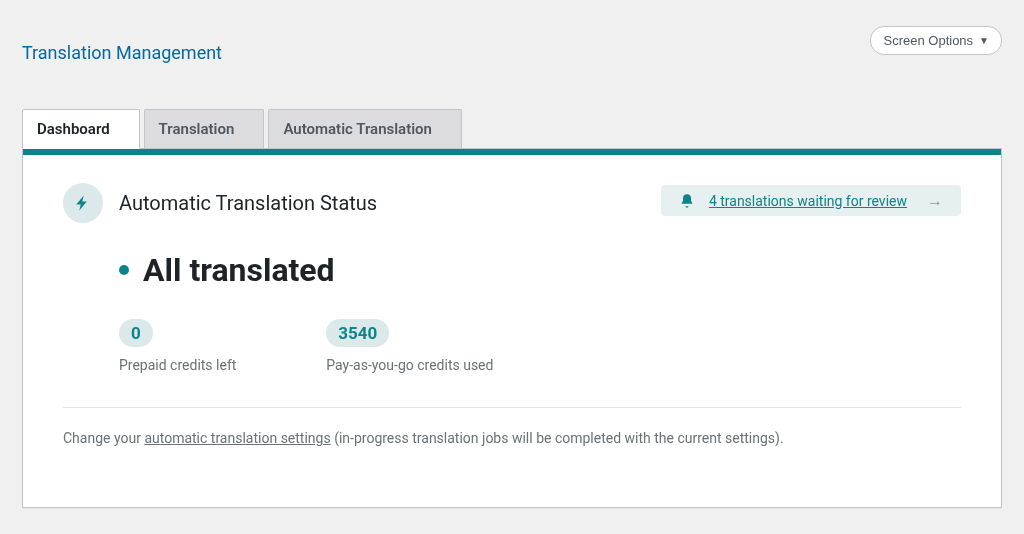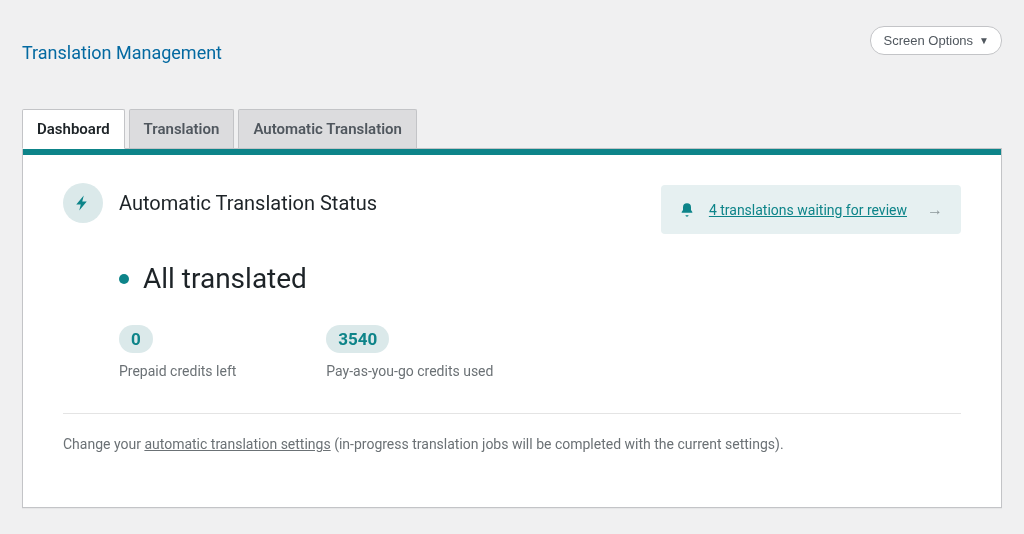--- a/index.html
+++ b/index.html
@@ -43,21 +43,21 @@
     position: absolute;
     top: 108px;
     left: 22px;
     right: 22px;
   }
   .tabs {
     display: flex;
     gap: 4px;
   }
   .tab {
-    padding: 10px 14px 10px 14px;
+    padding: 10px 29px 10px 14px;
     font-size: 15px;
     font-weight: 600;
     color: #50575e;
     background: #dcdcde;
     border: 1px solid #c3c4c7;
     border-bottom: none;
     border-top-left-radius: 2px;
     border-top-right-radius: 2px;
     cursor: pointer;
     position: relative;
@@ -103,21 +103,21 @@
   }
   .bolt-badge svg { width: 18px; height: 18px; }
   .section-title {
     font-size: 20px;
     font-weight: 400;
     color: #1d2327;
   }
   .review-pill {
     background: #e6f0f1;
     border-radius: 4px;
-    padding: 15px 18px;
+    padding: 6px 18px;
     display: flex;
     align-items: center;
     gap: 14px;
     margin-top: 2px;
   }
   .review-pill .bell { color: #0d8489; display:flex; }
   .review-pill .bell svg { width: 16px; height: 16px; }
   .review-link {
     color: #0d8489;
     font-size: 14px;
@@ -133,22 +133,22 @@
     margin-top: 28px;
   }
   .dot {
     width: 10px;
     height: 10px;
     border-radius: 50%;
     background: #0d8489;
     flex-shrink: 0;
   }
   .status-text {
-    font-size: 28px;
-    font-weight: 400;
+    font-size: 32px;
+    font-weight: 700;
     color: #1d2327;
   }
   .metrics {
     display: flex;
     gap: 90px;
     margin-left: 56px;
     margin-top: 30px;
   }
   .metric .pill {
     display: inline-block;

